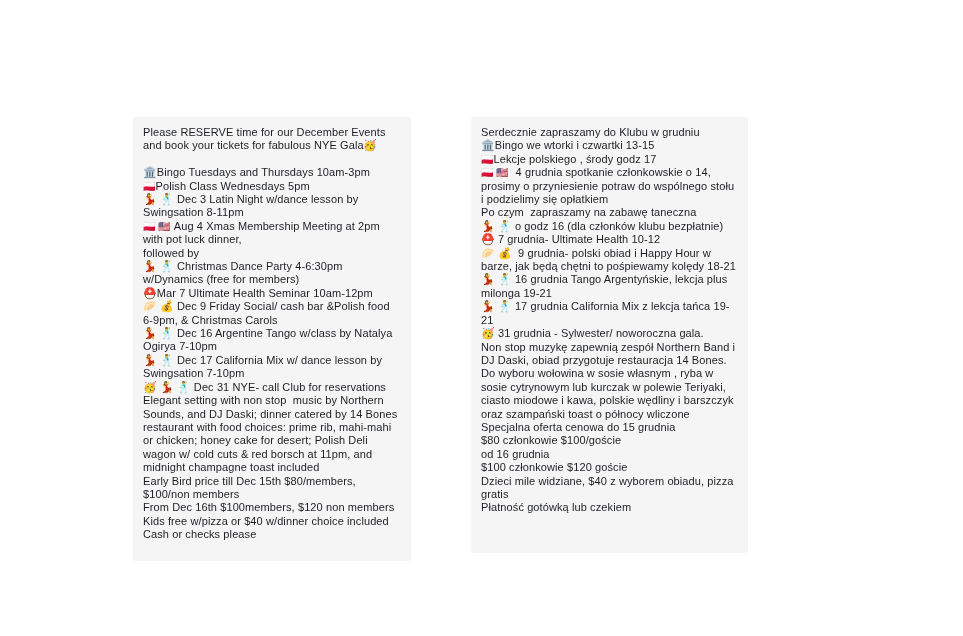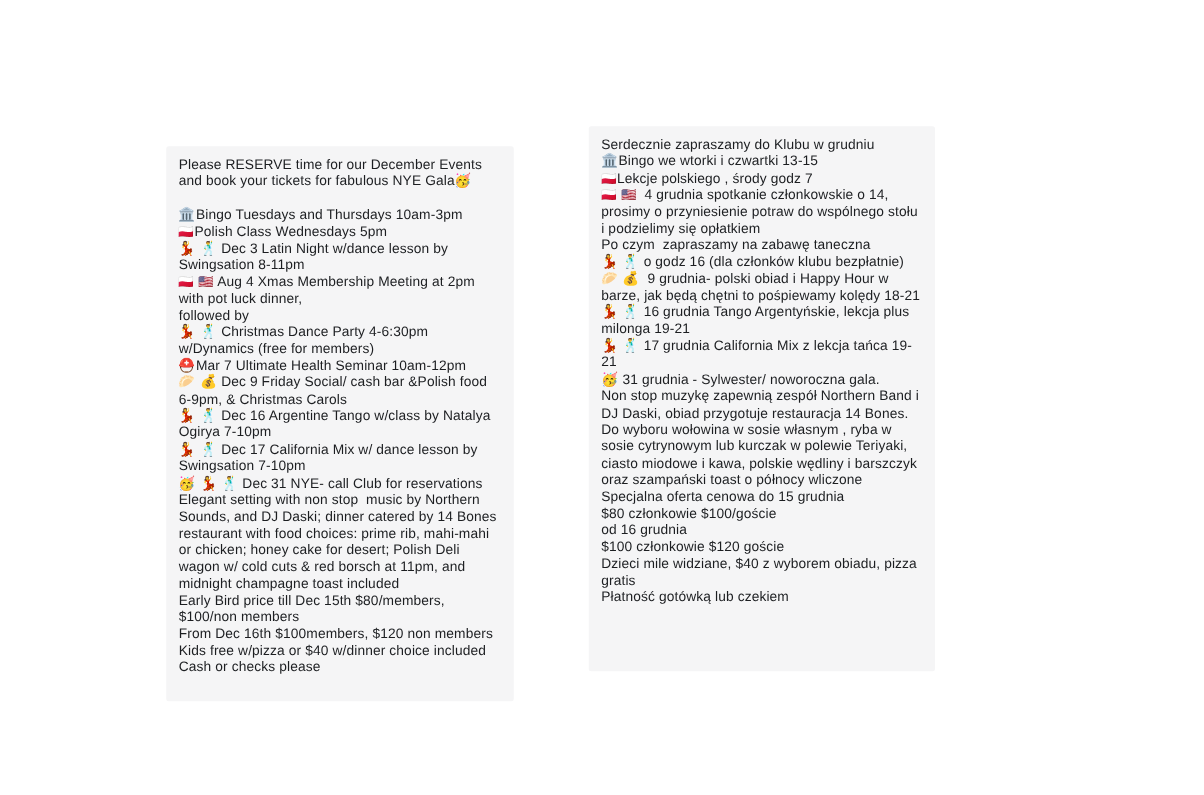--- a/index.html
+++ b/index.html
@@ -22,21 +22,21 @@
     background: #f5f5f6;
     border-radius: 2px;
     color: #1c1e21;
     font-size: 11px;
     line-height: 13.4px;
     padding: 9px 10px;
     overflow: hidden;
     letter-spacing: 0.1px;
   }
   .post--left  { left: 133px; top: 117px; width: 278px; height: 444px; }
-  .post--right { left: 471px; top: 101px; width: 277px; height: 436px; }
+  .post--right { left: 471px; top: 117px; width: 277px; height: 436px; }
   .line { min-height: 13.4px; white-space: pre-wrap; }
   .line.blank { height: 13px; }
   .seg-bold { font-weight: 400; text-align: right; }
   .emoji { font-style: normal; }
   
   [data-name="woman-dancing-emoji"]     { color: #c0392b; }
   [data-name="man-dancing-emoji"]       { color: #3a3a48; }
   [data-name="classical-building-emoji"]{ color: #a0522d; }
   [data-name="helmet-white-cross-emoji"]{ color: #cc2a22; }
   [data-name="partying-face-emoji"]     { color: #e8a33d; }
@@ -65,24 +65,25 @@
       <div class="line" data-name="post-line"><span class="emoji" data-name="partying-face-emoji">🥳</span><span data-name="text-segment"> </span><span class="emoji" data-name="woman-dancing-emoji">💃</span><span data-name="text-segment"> </span><span class="emoji" data-name="man-dancing-emoji">🕺</span><span class="seg-bold" data-name="text-segment"> Dec 31 NYE-</span><span data-name="text-segment"> call Club for reservations</span></div>
       <div class="line" data-name="post-line"><span data-name="text-segment">Elegant setting with non stop  music by Northern Sounds, and DJ Daski; dinner catered by 14 Bones restaurant with food choices: prime rib, mahi-mahi or chicken; honey cake for desert; Polish Deli wagon w/ cold cuts &amp; red borsch at 11pm, and midnight champagne toast included</span></div>
       <div class="line" data-name="post-line"><span class="seg-bold" data-name="text-segment">Early Bird price till Dec 15th $80/members, $100/non members</span></div>
       <div class="line" data-name="post-line"><span data-name="text-segment">From Dec 16th $100members, $120 non members</span></div>
       <div class="line" data-name="post-line"><span data-name="text-segment">Kids free w/pizza or $40 w/dinner choice included</span></div>
       <div class="line" data-name="post-line"><span data-name="text-segment">Cash or checks please</span></div>
     </article>
   <article class="post post--right" data-name="event-post-polish">
       <div class="line" data-name="post-line"><span class="seg-bold" data-name="text-segment">Serdecznie zapraszamy do Klubu w grudniu</span></div>
       <div class="line" data-name="post-line"><span class="emoji" data-name="classical-building-emoji">🏛️</span><span data-name="text-segment">Bingo we wtorki i czwartki 13-15</span></div>
-      <div class="line" data-name="post-line"><span class="emoji" data-name="poland-flag-emoji">🇵🇱</span><span data-name="text-segment">Lekcje polskiego , środy godz 7</span></div>
+      <div class="line" data-name="post-line"><span class="emoji" data-name="poland-flag-emoji">🇵🇱</span><span data-name="text-segment">Lekcje polskiego , środy godz 17</span></div>
       <div class="line" data-name="post-line"><span class="emoji" data-name="poland-flag-emoji">🇵🇱</span><span data-name="text-segment"> </span><span class="emoji" data-name="us-flag-emoji">🇺🇸</span><span data-name="text-segment">  4 grudnia spotkanie członkowskie o 14, prosimy o przyniesienie potraw do wspólnego stołu i podzielimy się opłatkiem</span></div>
       <div class="line" data-name="post-line"><span data-name="text-segment">Po czym  zapraszamy na zabawę taneczna</span></div>
       <div class="line" data-name="post-line"><span class="emoji" data-name="woman-dancing-emoji">💃</span><span data-name="text-segment"> </span><span class="emoji" data-name="man-dancing-emoji">🕺</span><span data-name="text-segment"> o godz 16 (dla członków klubu bezpłatnie)</span></div>
+      <div class="line" data-name="post-line"><span class="emoji" data-name="helmet-white-cross-emoji">⛑️</span><span data-name="text-segment"> 7 grudnia- Ultimate Health 10-12</span></div>
       <div class="line" data-name="post-line"><span class="emoji" data-name="dumpling-emoji">🥟</span><span data-name="text-segment"> </span><span class="emoji" data-name="money-bag-emoji">💰</span><span data-name="text-segment">  9 grudnia- polski obiad i Happy Hour w barze, jak będą chętni to pośpiewamy kolędy 18-21</span></div>
       <div class="line" data-name="post-line"><span class="emoji" data-name="woman-dancing-emoji">💃</span><span data-name="text-segment"> </span><span class="emoji" data-name="man-dancing-emoji">🕺</span><span data-name="text-segment"> 16 grudnia Tango Argentyńskie, lekcja plus milonga 19-21</span></div>
       <div class="line" data-name="post-line"><span class="emoji" data-name="woman-dancing-emoji">💃</span><span data-name="text-segment"> </span><span class="emoji" data-name="man-dancing-emoji">🕺</span><span data-name="text-segment"> 17 grudnia California Mix z lekcja tańca 19-21</span></div>
       <div class="line" data-name="post-line"><span class="emoji" data-name="partying-face-emoji">🥳</span><span class="seg-bold" data-name="text-segment"> 31 grudnia - Sylwester/ noworoczna gala.</span></div>
       <div class="line" data-name="post-line"><span data-name="text-segment">Non stop muzykę zapewnią zespół Northern Band i DJ Daski, obiad przygotuje restauracja 14 Bones.</span></div>
       <div class="line" data-name="post-line"><span data-name="text-segment">Do wyboru wołowina w sosie własnym , ryba w sosie cytrynowym lub kurczak w polewie Teriyaki, ciasto miodowe i kawa, polskie wędliny i barszczyk oraz szampański toast o północy wliczone</span></div>
       <div class="line" data-name="post-line"><span class="seg-bold" data-name="text-segment">Specjalna oferta cenowa do 15 grudnia</span></div>
       <div class="line" data-name="post-line"><span data-name="text-segment">$80 członkowie $100/goście</span></div>
       <div class="line" data-name="post-line"><span data-name="text-segment">od 16 grudnia</span></div>
       <div class="line" data-name="post-line"><span data-name="text-segment">$100 członkowie $120 goście</span></div>

